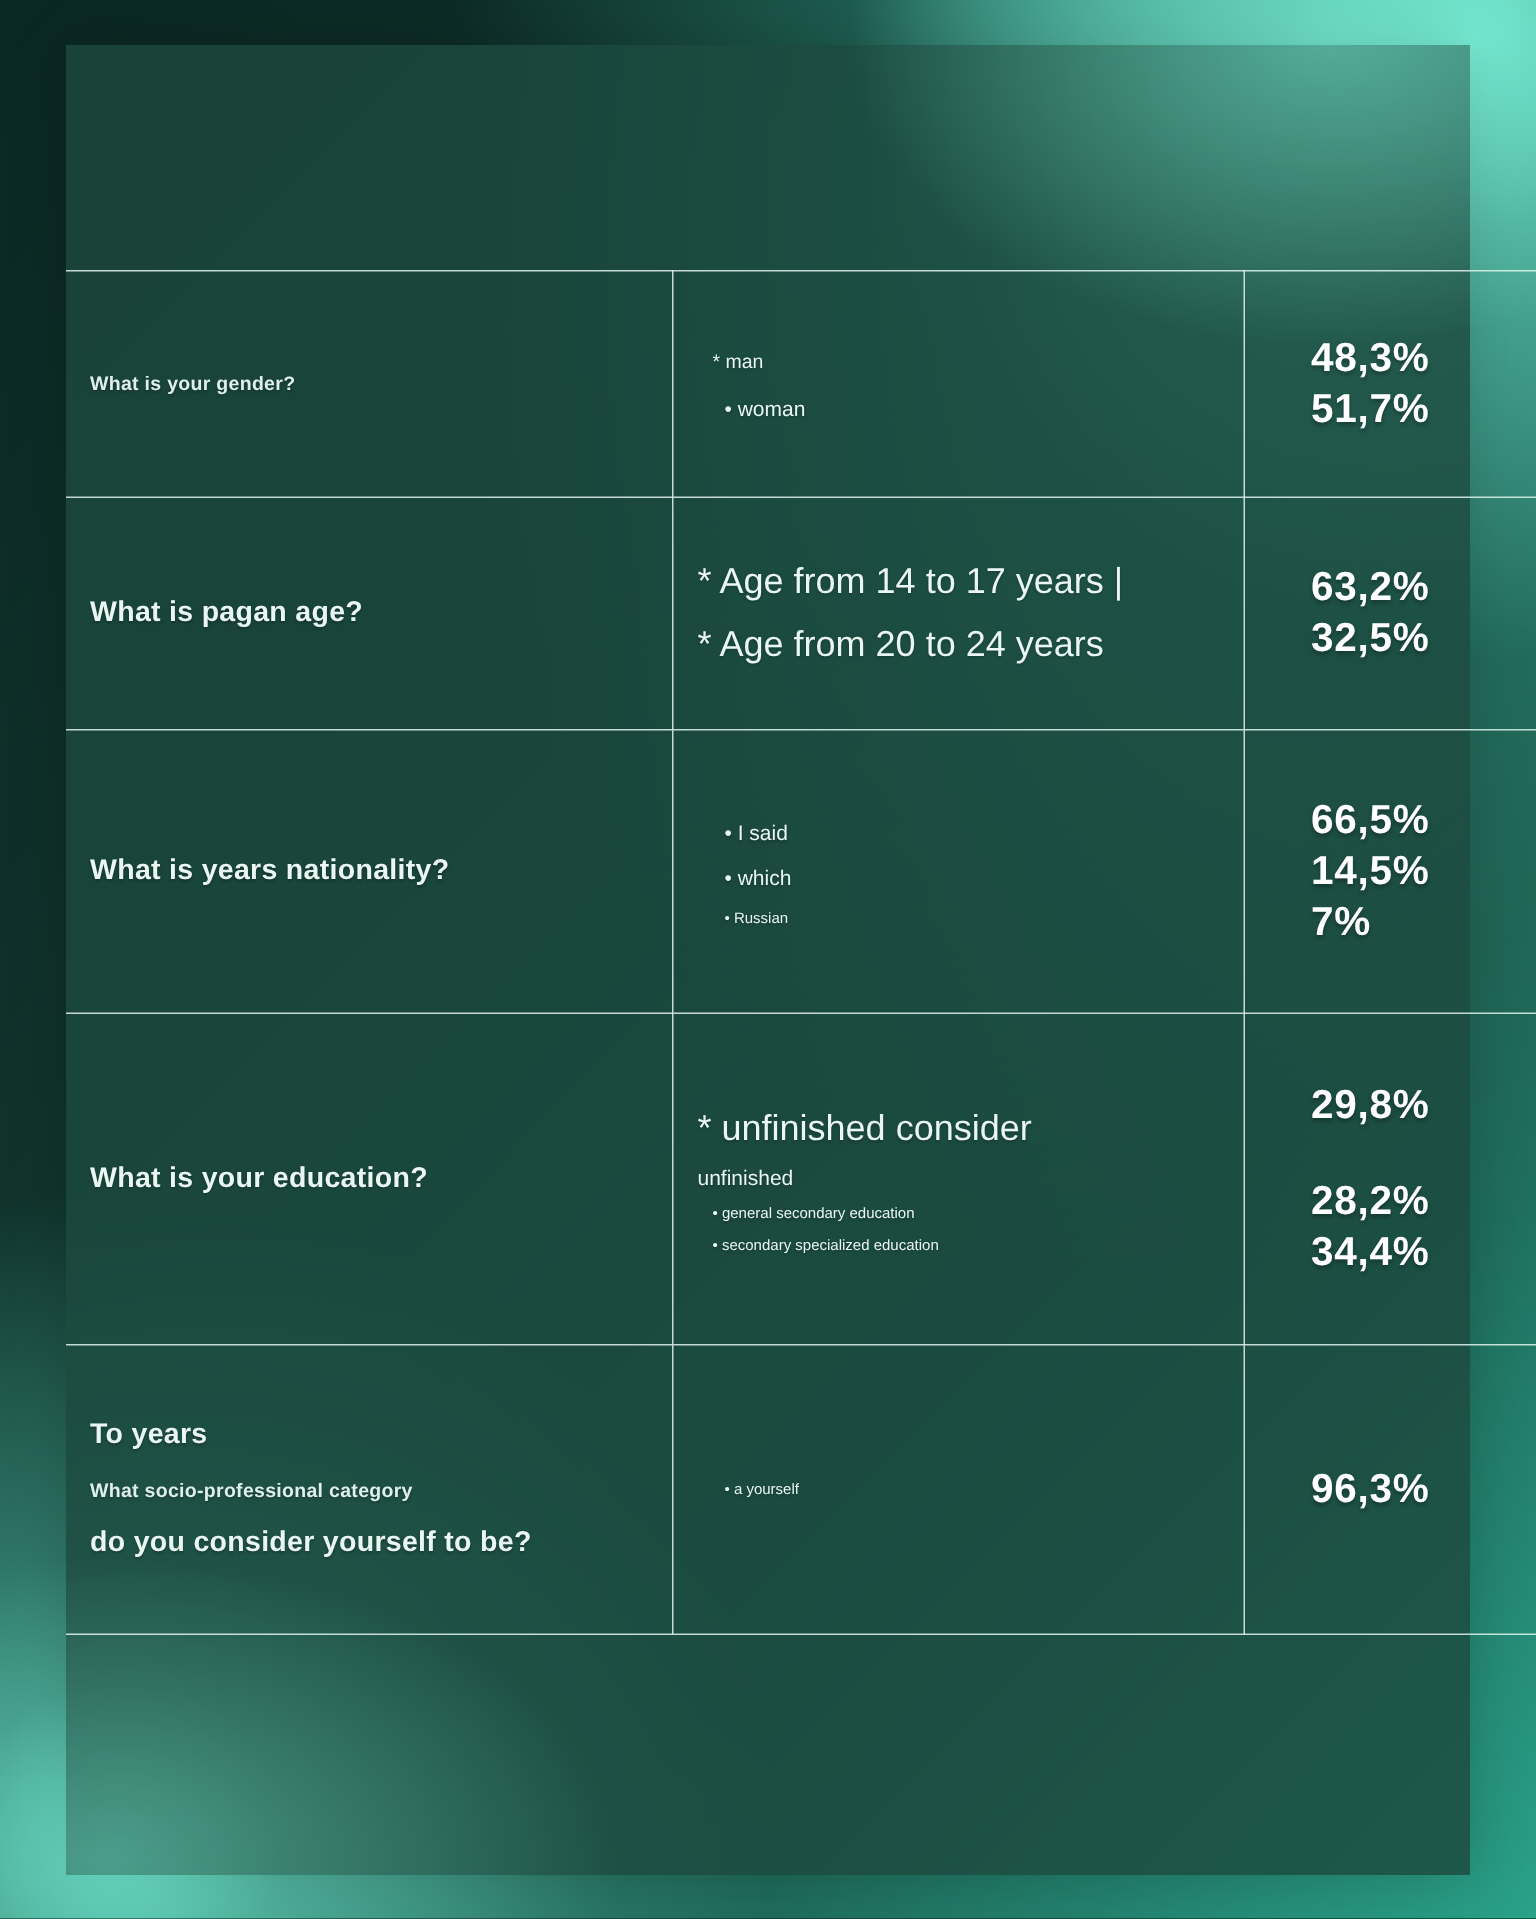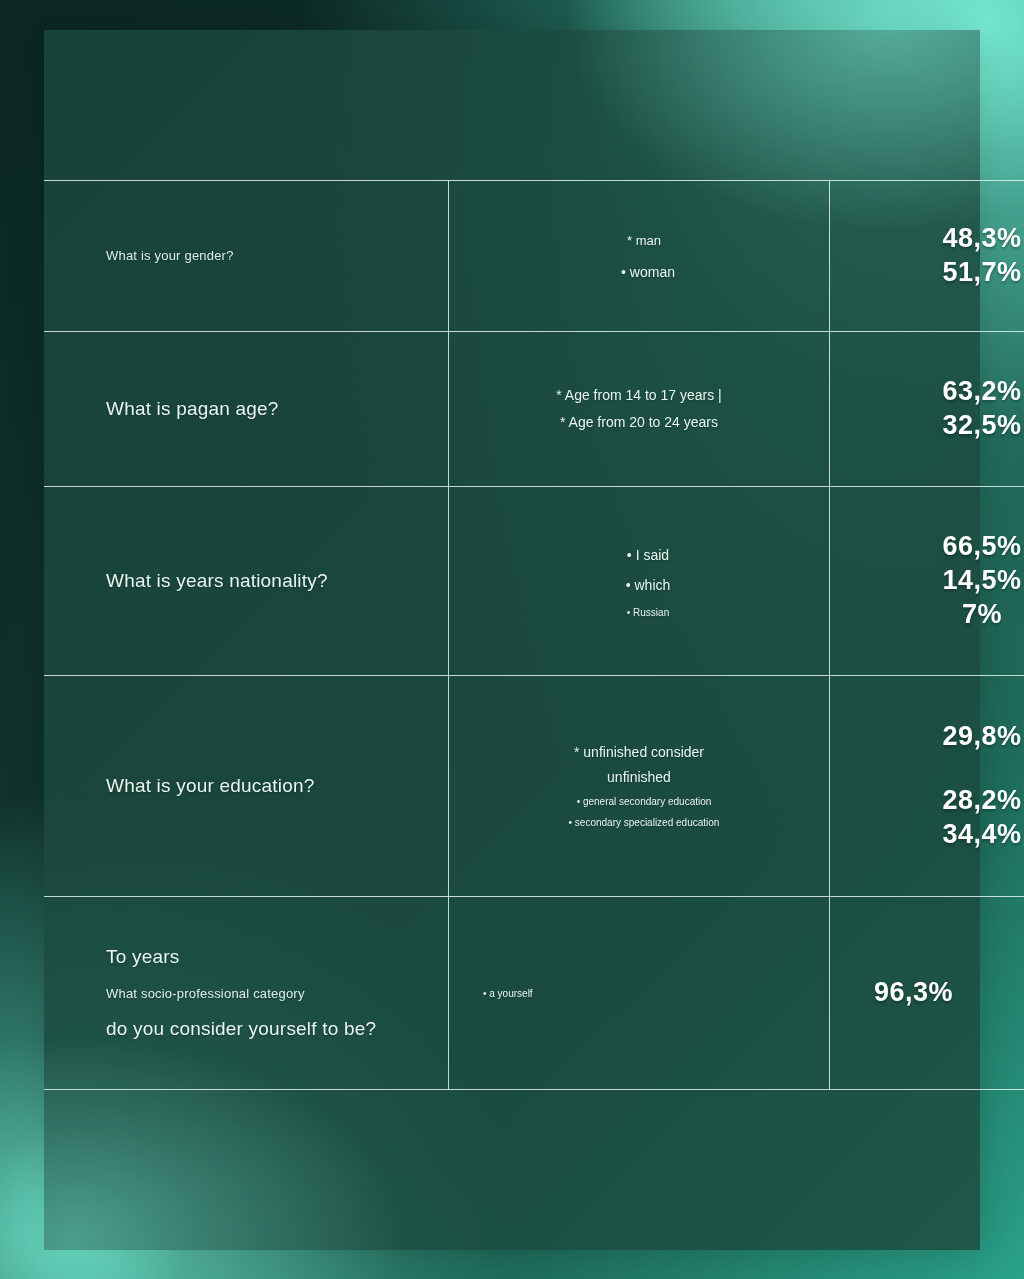--- a/index.html
+++ b/index.html
@@ -81,32 +81,31 @@
   table.survey td.v {
     width: 216px;
     border-right: none;
     padding-left: 44px;
   }
 
   .q-text {
     font-size: 19px;
     line-height: 1.45;
     color: #e9f6f1;
-    font-weight: 400;
+    font-weight: 700;
     letter-spacing: 0.2px;
     text-shadow: 0 1px 2px rgba(0,0,0,0.25);
-    margin-left: 46px;
   }
   .q-text.small {
     font-size: 13px;
     color: #dff0ea;
   }
 
   .opt {
-    font-size: 14px;
+    font-size: 24px;
     line-height: 1.5;
     color: #e9f6f1;
     margin: 6px 0;
     text-shadow: 0 1px 2px rgba(0,0,0,0.22);
   }
   .opt.small {
     font-size: 14px;
     margin: 9px 0;
   }
   .opt.tiny {
@@ -127,21 +126,21 @@
   .val {
     font-size: 27px;
     font-weight: bold;
     line-height: 1.25;
     color: #ffffff;
     letter-spacing: 0.5px;
     text-shadow: 0 2px 3px rgba(0,0,0,0.3);
   }
   .val.gap-top { margin-top: 30px; }
 
-  .cell-stack > div { display: block; text-align: center; }
+  .cell-stack > div { display: block; }
 
   .row-gender td { height: 130px; }
   .row-age td { height: 134px; }
   .row-nat td { height: 168px; }
   .row-edu td { height: 200px; }
   .row-prof td { height: 172px; }
 </style>
 </head>
 <body>
 

